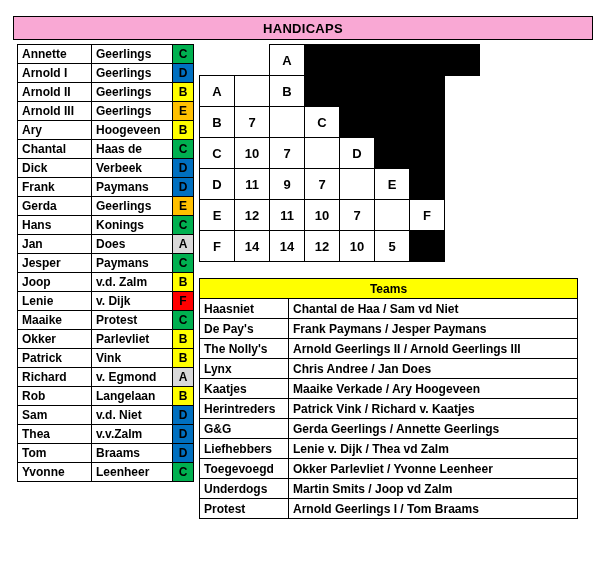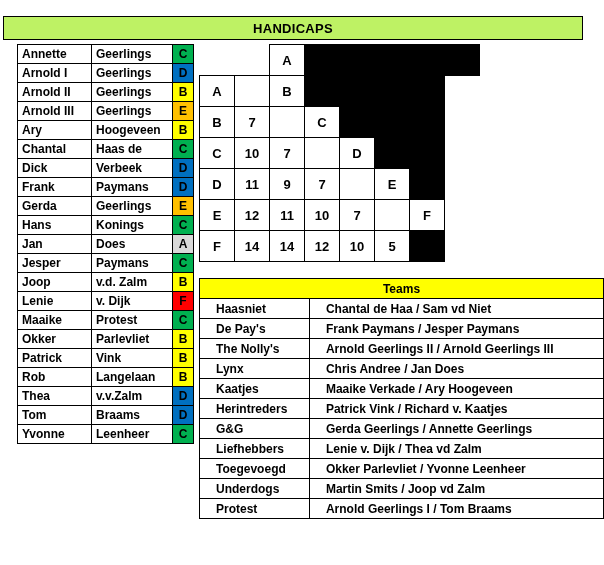--- a/index.html
+++ b/index.html
@@ -7,23 +7,23 @@
     width:604px;height:565px;
     background:#ffffff;
     font-family:"Liberation Sans", sans-serif;
     font-size:12px;
     color:#000000;
     position:relative;
     overflow:hidden;
   }
   .title-bar{
     position:absolute;
-    left:3px; top:16px;
+    left:13px; top:16px;
     width:578px; height:22px;
-    background:#bef264;
+    background:#f9a8d4;
     border:1px solid #000000;
     display:flex; align-items:center; justify-content:center;
     font-weight:bold; font-size:13px;
     letter-spacing:0.3px;
   }
 
   
   .players{
     position:absolute;
     left:17px; top:44px;
@@ -79,21 +79,21 @@
 
   
   .teams{
     position:absolute;
     left:199px; top:278px;
     border-collapse:collapse;
   }
   .teams td{
     border:1px solid #000000;
     height:19px;
-    padding:0 16px;
+    padding:0 4px;
     font-size:12px;
     font-weight:bold;
     white-space:nowrap;
   }
   .teams td.tname{ width:80px; }
   .teams td.tmembers{ width:280px; }
   .teams td.header{
     background:#ffff00;
     text-align:center;
     font-weight:bold;
@@ -185,23 +185,33 @@
         <td class="first">Okker</td>
         <td class="last">Parlevliet</td>
         <td class="code c-B">B</td>
       </tr>
       <tr>
         <td class="first">Patrick</td>
         <td class="last">Vink</td>
         <td class="code c-B">B</td>
       </tr>
       <tr>
+        <td class="first">Richard</td>
+        <td class="last">v. Egmond</td>
+        <td class="code c-A">A</td>
+      </tr>
+      <tr>
         <td class="first">Rob</td>
         <td class="last">Langelaan</td>
         <td class="code c-B">B</td>
+      </tr>
+      <tr>
+        <td class="first">Sam</td>
+        <td class="last">v.d. Niet</td>
+        <td class="code c-D">D</td>
       </tr>
       <tr>
         <td class="first">Thea</td>
         <td class="last">v.v.Zalm</td>
         <td class="code c-D">D</td>
       </tr>
       <tr>
         <td class="first">Tom</td>
         <td class="last">Braams</td>
         <td class="code c-D">D</td>

